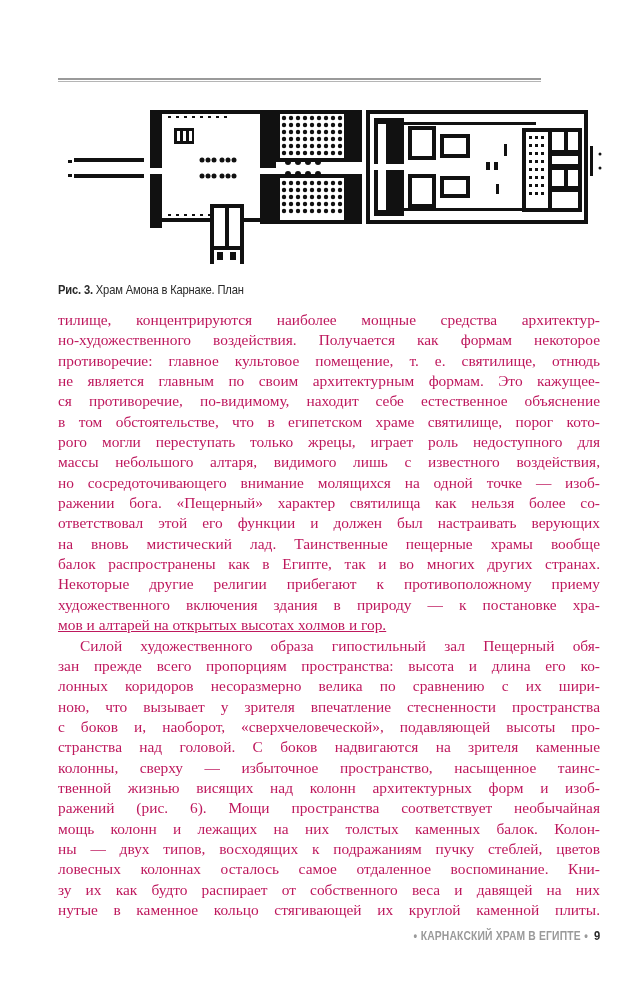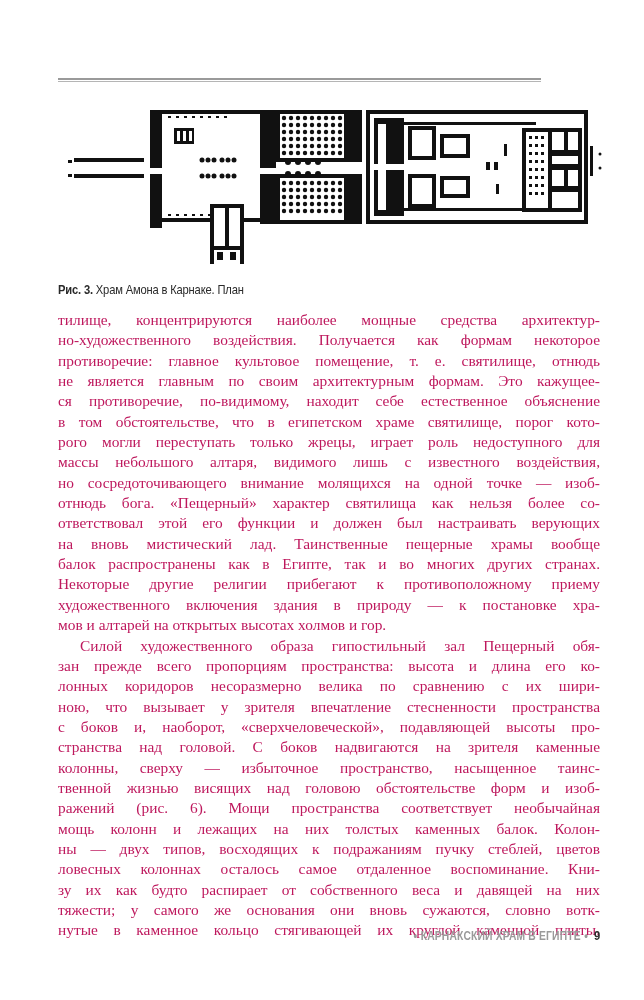--- a/index.html
+++ b/index.html
@@ -6,21 +6,21 @@
   body { width: 644px; height: 1000px; position: relative; overflow: hidden; }
   .rule { position: absolute; left: 58px; top: 78px; width: 483px; height: 4px;
           border-top: 2px solid #9a9a9a; border-bottom: 1px solid #b5b5b5; box-sizing: border-box; }
   .figure { position: absolute; left: 56px; top: 104px; width: 560px; height: 160px; }
   .caption { position: absolute; left: 58px; top: 282px; font-family: "Liberation Sans", sans-serif;
              font-size: 13px; color: #2a2a2a; letter-spacing: -0.2px; transform: scaleX(0.86); transform-origin: left top; white-space: nowrap; }
   .caption .num { font-weight: bold; }
   .body-text { position: absolute; left: 58px; top: 310px; width: 542px;
                font-family: "Liberation Serif", serif; font-size: 15.4px; line-height: 20.35px; color: #be185d; }
   .body-text .line { display: block; text-align: justify; text-align-last: justify; white-space: nowrap; height: 20.35px; }
-  .body-text .line.last { text-align-last: left; }
+  .body-text .line.last { text-align-last: left; text-decoration: underline; }
   .body-text .line.indent { padding-left: 22px; }
   .footer { position: absolute; right: 44px; top: 928px; font-family: "Liberation Sans", sans-serif;
             font-size: 12px; font-weight: bold; color: #9a9a9a; letter-spacing: 0.2px; white-space: nowrap;
             transform: scaleX(0.86); transform-origin: right top; }
   .footer .page { color: #2a2a2a; font-size: 13px; margin-left: 3px; }
   .footer .dot { margin: 0 4px; }
 </style>
 </head>
 <body>
 
@@ -275,39 +275,38 @@
 <div class="body-text" id="body">
     <span class="line">тилище, концентрируются наиболее мощные средства архитектур-</span>
     <span class="line">но-художественного воздействия. Получается как формам некоторое</span>
     <span class="line">противоречие: главное культовое помещение, т. е. святилище, отнюдь</span>
     <span class="line">не является главным по своим архитектурным формам. Это кажущее-</span>
     <span class="line">ся противоречие, по-видимому, находит себе естественное объяснение</span>
     <span class="line">в том обстоятельстве, что в египетском храме святилище, порог кото-</span>
     <span class="line">рого могли переступать только жрецы, играет роль недоступного для</span>
     <span class="line">массы небольшого алтаря, видимого лишь с известного воздействия,</span>
     <span class="line">но сосредоточивающего внимание молящихся на одной точке — изоб-</span>
-    <span class="line">отнюдь бога. «Пещерный» характер святилища как нельзя более со-</span>
+    <span class="line">ражении бога. «Пещерный» характер святилища как нельзя более со-</span>
     <span class="line">ответствовал этой его функции и должен был настраивать верующих</span>
     <span class="line">на вновь мистический лад. Таинственные пещерные храмы вообще</span>
     <span class="line">балок распространены как в Египте, так и во многих других странах.</span>
     <span class="line">Некоторые другие религии прибегают к противоположному приему</span>
     <span class="line">художественного включения здания в природу — к постановке хра-</span>
     <span class="line last">мов и алтарей на открытых высотах холмов и гор.</span>
     <span class="line indent">Силой художественного образа гипостильный зал Пещерный обя-</span>
     <span class="line">зан прежде всего пропорциям пространства: высота и длина его ко-</span>
     <span class="line">лонных коридоров несоразмерно велика по сравнению с их шири-</span>
     <span class="line">ною, что вызывает у зрителя впечатление стесненности пространства</span>
     <span class="line">с боков и, наоборот, «сверхчеловеческой», подавляющей высоты про-</span>
     <span class="line">странства над головой. С боков надвигаются на зрителя каменные</span>
     <span class="line">колонны, сверху — избыточное пространство, насыщенное таинс-</span>
-    <span class="line">твенной жизнью висящих над головою обстоятельстве форм и изоб-</span>
+    <span class="line">твенной жизнью висящих над колонн архитектурных форм и изоб-</span>
     <span class="line">ражений (рис. 6). Мощи пространства соответствует необычайная</span>
     <span class="line">мощь колонн и лежащих на них толстых каменных балок. Колон-</span>
     <span class="line">ны — двух типов, восходящих к подражаниям пучку стеблей, цветов</span>
     <span class="line">ловесных колоннах осталось самое отдаленное воспоминание. Кни-</span>
     <span class="line">зу их как будто распирает от собственного веса и давящей на них</span>
-    <span class="line">тяжести; у самого же основания они вновь сужаются, словно вотк-</span>
     <span class="line">нутые в каменное кольцо стягивающей их круглой каменной плиты.</span>
   </div>
 
 <div class="footer">
   <span class="dot">•</span><span>КАРНАКСКИЙ ХРАМ В ЕГИПТЕ</span><span class="dot">•</span><span class="page">9</span>
 </div>
 
 </body></html>

